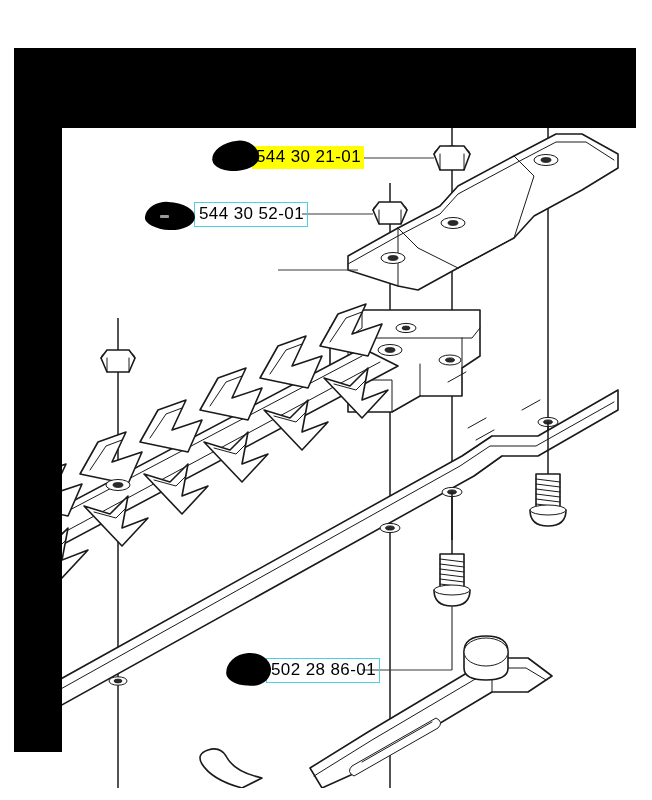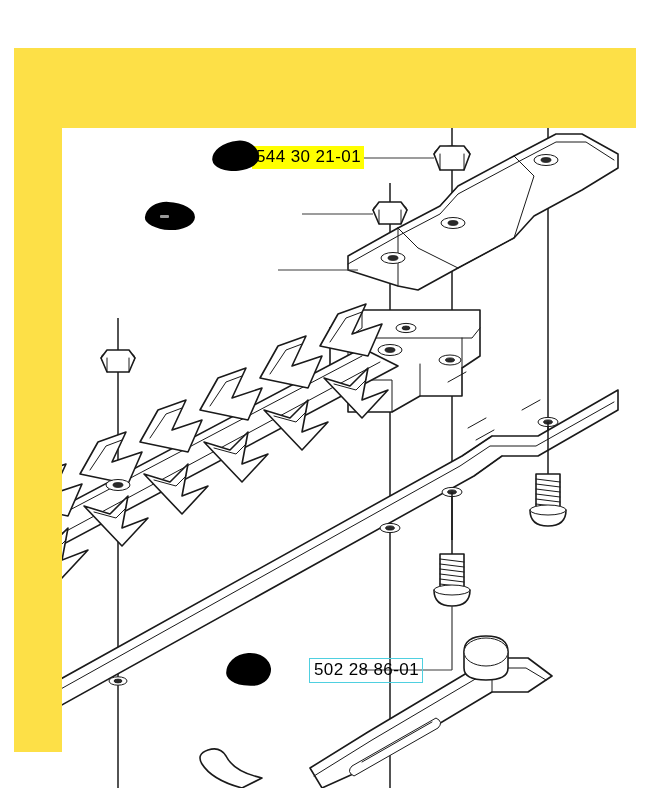--- a/index.html
+++ b/index.html
@@ -21,21 +21,21 @@
     height: 800px;
     background: #ffffff;
   }
   
   #frame {
     position: absolute;
     left: 14px;
     top: 48px;
     width: 622px;
     height: 704px;
-    background: #fde047;
+    background: #000000;
   }
   
   #canvas {
     position: absolute;
     left: 48px;
     top: 80px;
     width: 574px;
     height: 660px;
     background: #ffffff;
     overflow: hidden;
@@ -294,23 +294,24 @@
           <line class="lead" x1="294" y1="30" x2="372" y2="30"></line>
           <line class="lead" x1="240" y1="86" x2="311" y2="86"></line>
           <line class="lead" x1="216" y1="142" x2="296" y2="142"></line>
           <line class="lead" x1="300" y1="542" x2="390" y2="542"></line>
           <line class="lead" x1="390" y1="542" x2="390" y2="478"></line>
         </g>
       </svg>
 
       <div class="callout highlight-yellow" style="left:190px; top:18px;">544 30 21-01</div>
 
-
-
-      <div class="callout box-cyan" style="left:204px; top:530px;margin-left:43px;">502 28 86-01</div>
+      <div class="callout box-cyan" style="left:132px; top:74px;">544 30 52-01</div>
+
+
+      <div class="callout box-cyan" style="left:204px; top:530px;">502 28 86-01</div>
 
     </div>
 
     <div class="blob b1"></div>
     <div class="blob b2"></div>
     <div class="blob-speck"></div>
     <div class="blob b3"></div>
   </div>
 </div>
 

